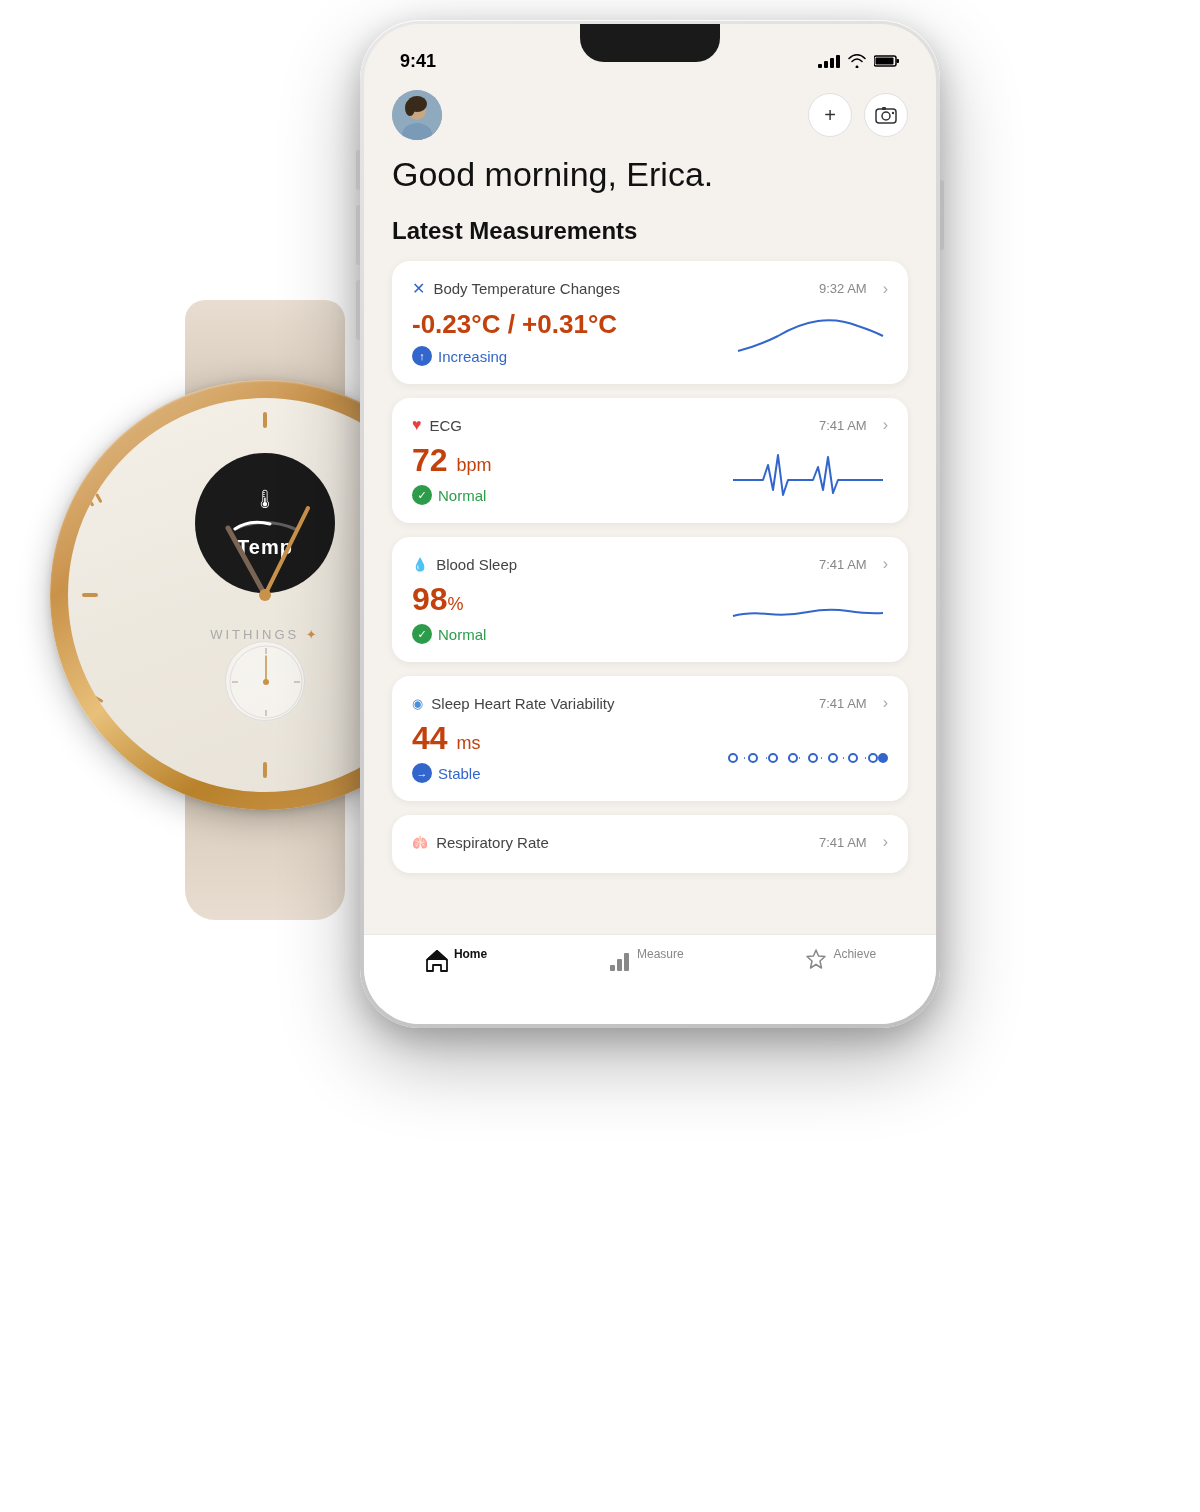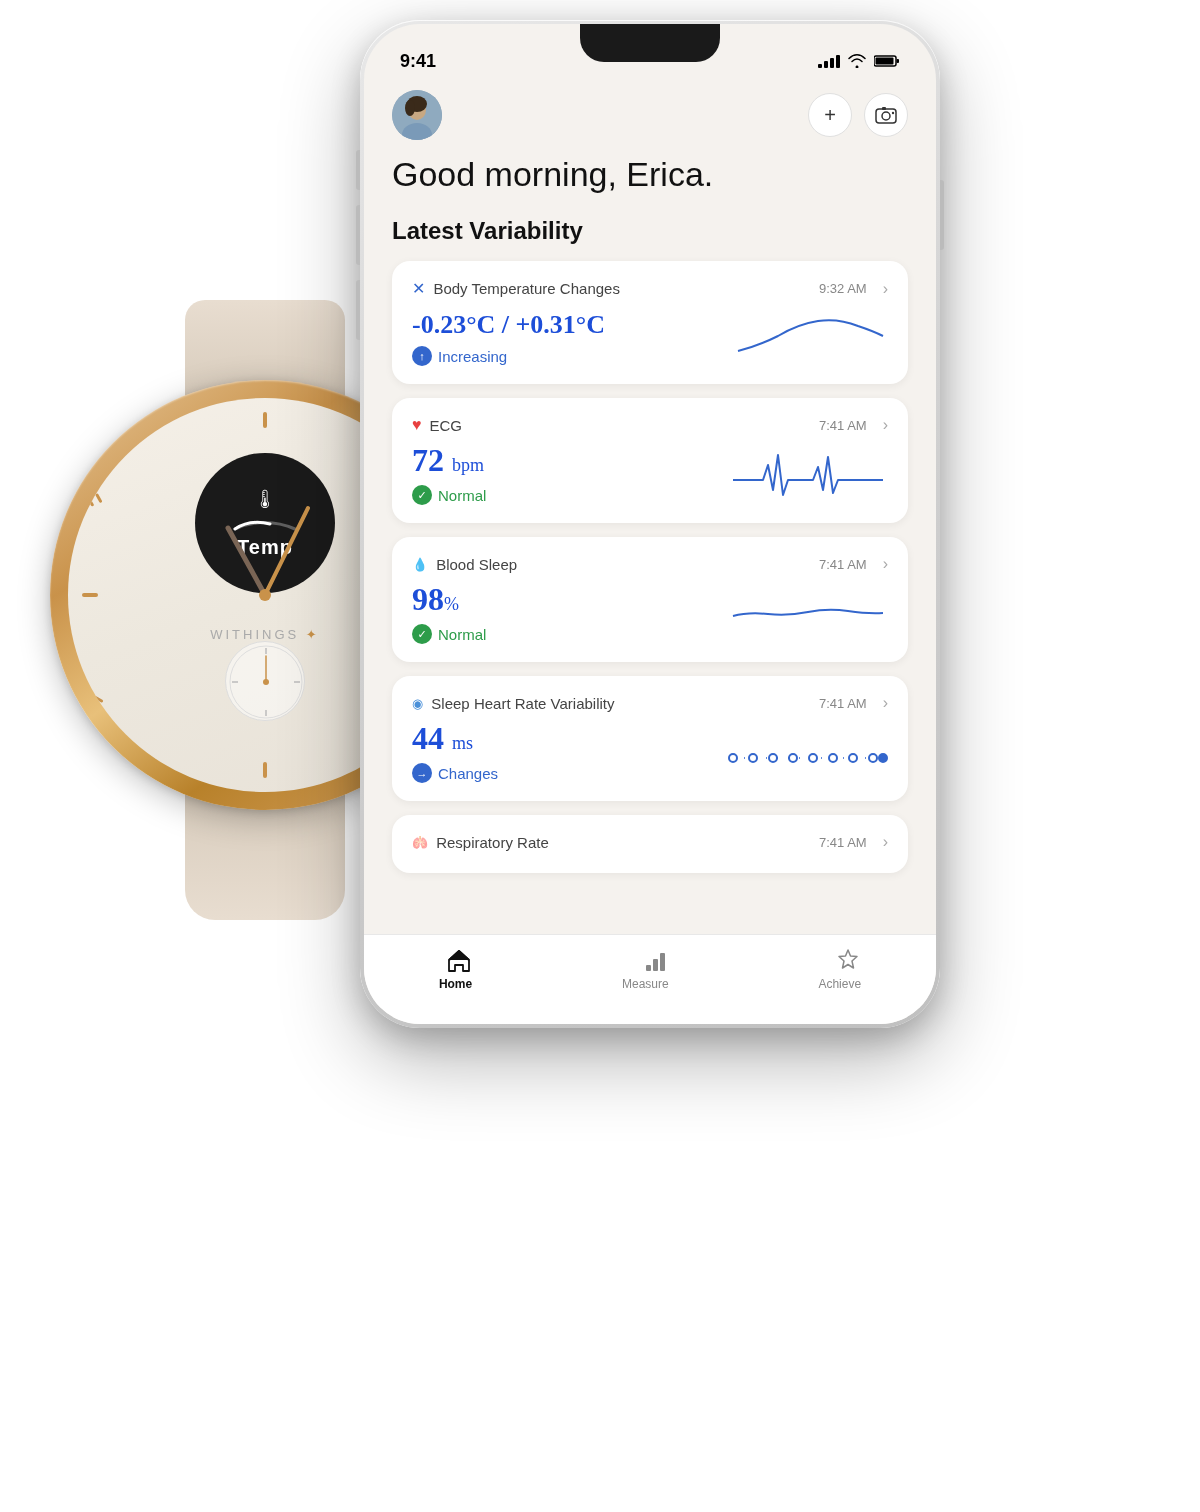--- a/index.html
+++ b/index.html
@@ -329,23 +329,22 @@
     .card-time {
       font-size: 13px;
       color: #888;
       display: flex;
       align-items: center;
       gap: 16px;
     }
     .card-value {
       font-size: 32px;
       font-weight: 700;
-      color: #1d4ed8;
+      color: #c2410c;
       margin-bottom: 6px;
-      font-family: Liberation Serif, serif;
     }
     .card-value-unit {
       font-size: 18px;
       font-weight: 400;
     }
     .card-body {
       display: flex;
       justify-content: space-between;
       align-items: flex-end;
     }
@@ -395,22 +394,22 @@
       height: 90px;
       background: white;
       border-top: 1px solid #e8e8e8;
       display: flex;
       justify-content: space-around;
       align-items: flex-start;
       padding-top: 12px;
     }
     .nav-item {
       display: flex;
-      flex-direction: column;
-      align-items: flex-end;
+      flex-direction: row;
+      align-items: flex-start;
       gap: 4px;
       cursor: pointer;
     }
     .nav-label {
       font-size: 12px;
       color: #888;
     }
     .nav-label.active {
       color: #111;
       font-weight: 600;
@@ -547,21 +546,21 @@
                 <circle cx="11" cy="10" r="4" stroke="#333" stroke-width="1.5" fill="none"></circle>
                 <rect x="7" y="1" width="4" height="3" rx="1" fill="#333"></rect>
                 <circle cx="18" cy="7" r="1.2" fill="#333"></circle>
               </svg>
             </button>
           </div>
         </div>
 
         <div class="greeting">Good morning, Erica.</div>
 
-        <div class="section-title">Latest Variability</div>
+        <div class="section-title">Latest Measurements</div>
 
         <div class="measurement-card">
           <div class="card-header">
             <div class="card-title-row">
               <span style="color:#3366cc;font-size:16px;">✕</span>
               <span class="card-title">Body Temperature Changes</span>
             </div>
             <div class="card-time">
               <span>9:32 AM</span>
               <span class="chevron">›</span>
@@ -640,21 +639,21 @@
             <div class="card-time">
               <span>7:41 AM</span>
               <span class="chevron">›</span>
             </div>
           </div>
           <div class="card-body">
             <div>
               <div class="card-value">44 <span class="card-value-unit">ms</span></div>
               <div class="card-status status-stable">
                 <div class="status-dot-blue">→</div>
-                <span>Changes</span>
+                <span>Stable</span>
               </div>
             </div>
             <svg class="chart-area" viewBox="0 0 160 60">
 
               <line x1="5" y1="35" x2="155" y2="35" stroke="#3366cc" stroke-width="1.5" stroke-dasharray="1,10"></line>
               <circle cx="5" cy="35" r="4" fill="white" stroke="#3366cc" stroke-width="2"></circle>
               <circle cx="25" cy="35" r="4" fill="white" stroke="#3366cc" stroke-width="2"></circle>
               <circle cx="45" cy="35" r="4" fill="white" stroke="#3366cc" stroke-width="2"></circle>
               <circle cx="65" cy="35" r="4" fill="white" stroke="#3366cc" stroke-width="2"></circle>
               <circle cx="85" cy="35" r="4" fill="white" stroke="#3366cc" stroke-width="2"></circle>

